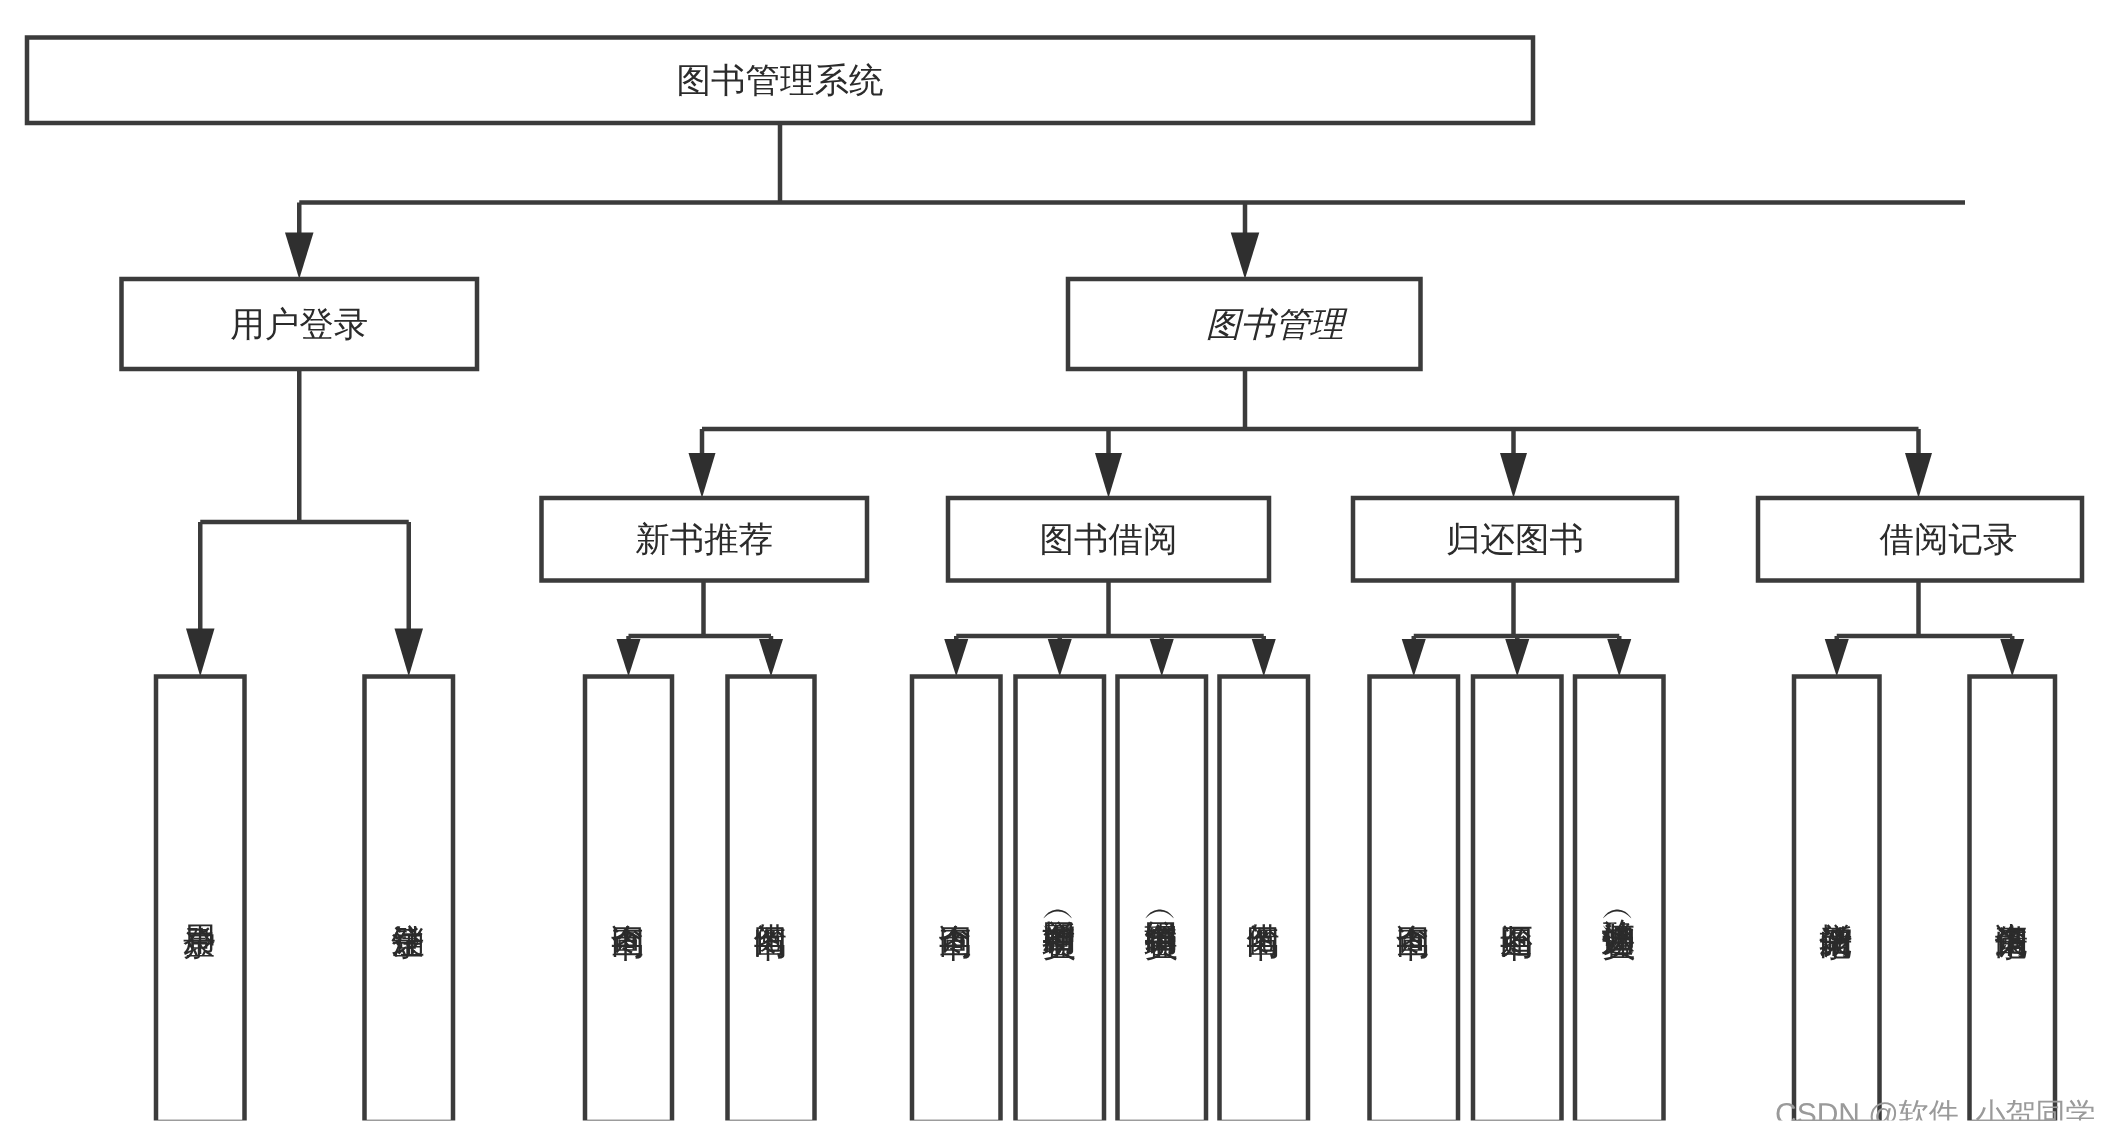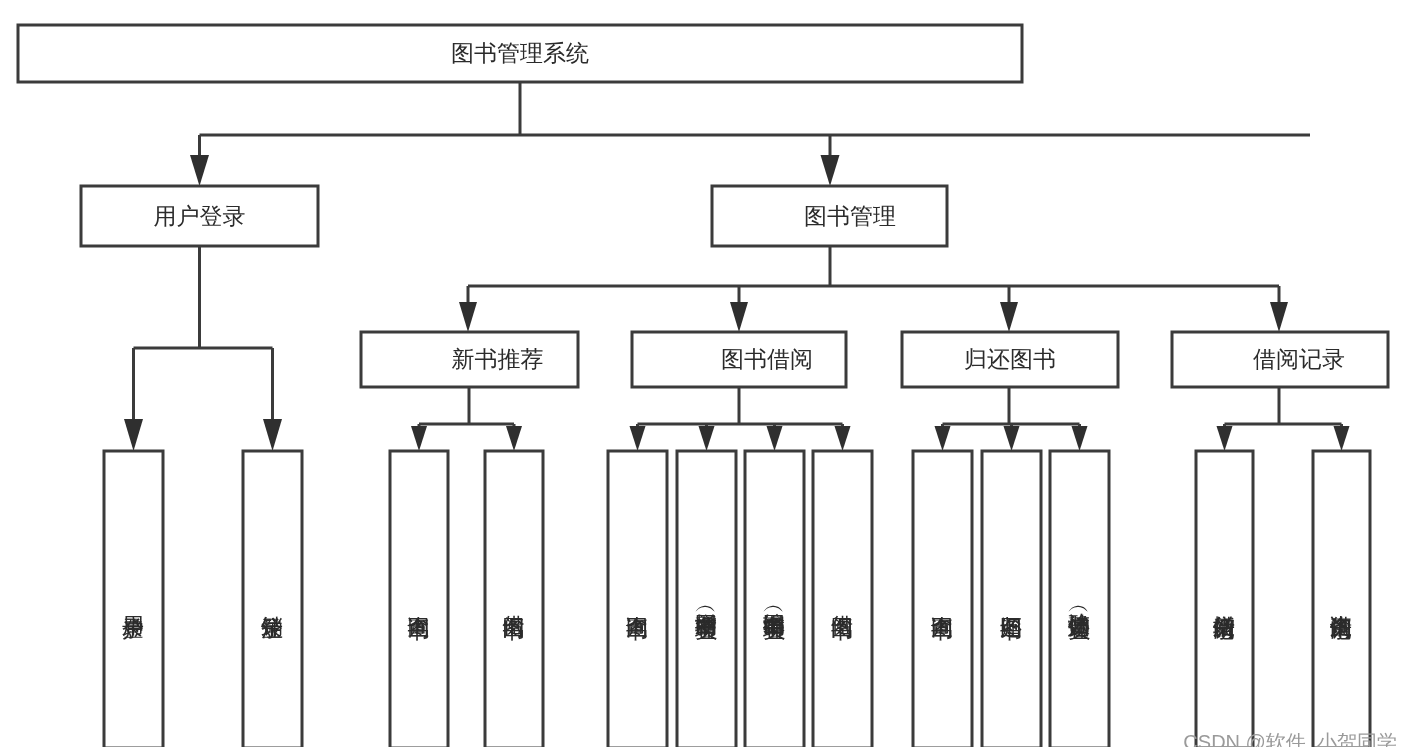--- a/index.html
+++ b/index.html
@@ -173,24 +173,24 @@
       <rect class="node-box" x="982" y="437" width="59" height="297"></rect>
       <rect class="node-box" x="1050" y="437" width="59" height="297"></rect>
       <rect class="node-box" x="1196" y="437" width="57" height="297"></rect>
       <rect class="node-box" x="1313" y="437" width="57" height="297"></rect>
     </g>
   </svg>
 
   <div class="node-label horizontal" style="left:18px;top:11px;width:1004px;height:57px;">图书管理系统</div>
 
   <div class="node-label horizontal" style="left:81px;top:172px;width:237px;height:60px;">用户登录</div>
-  <div class="node-label horizontal" style="left:712px;top:172px;width:276px;height:60px;">图书管理</div>
-
-  <div class="node-label horizontal" style="left:361px;top:318px;width:217px;height:55px;padding-left:28px;">新书推荐</div>
-  <div class="node-label horizontal" style="left:632px;top:318px;width:214px;height:55px;padding-left:28px;">图书借阅</div>
+  <div class="node-label horizontal" style="left:712px;top:172px;width:276px;height:60px;font-style:italic;">图书管理</div>
+
+  <div class="node-label horizontal" style="left:361px;top:318px;width:217px;height:55px;">新书推荐</div>
+  <div class="node-label horizontal" style="left:632px;top:318px;width:214px;height:55px;">图书借阅</div>
   <div class="node-label horizontal" style="left:902px;top:318px;width:216px;height:55px;">归还图书</div>
   <div class="node-label horizontal" style="left:1172px;top:318px;width:254px;height:55px;">借阅记录</div>
 
   <div class="node-label vertical" style="left:104px;top:437px;width:59px;height:297px;">用户登录</div>
   <div class="node-label vertical" style="left:243px;top:437px;width:59px;height:297px;">注销登录</div>
   <div class="node-label vertical" style="left:390px;top:437px;width:58px;height:297px;">查询图书</div>
   <div class="node-label vertical" style="left:485px;top:437px;width:58px;height:297px;">借阅图书</div>
   <div class="node-label vertical" style="left:608px;top:437px;width:59px;height:297px;">查询图书</div>
   <div class="node-label vertical" style="left:677px;top:437px;width:59px;height:297px;">新增图书（管理员）</div>
   <div class="node-label vertical" style="left:745px;top:437px;width:59px;height:297px;">编辑图书（管理员）</div>

